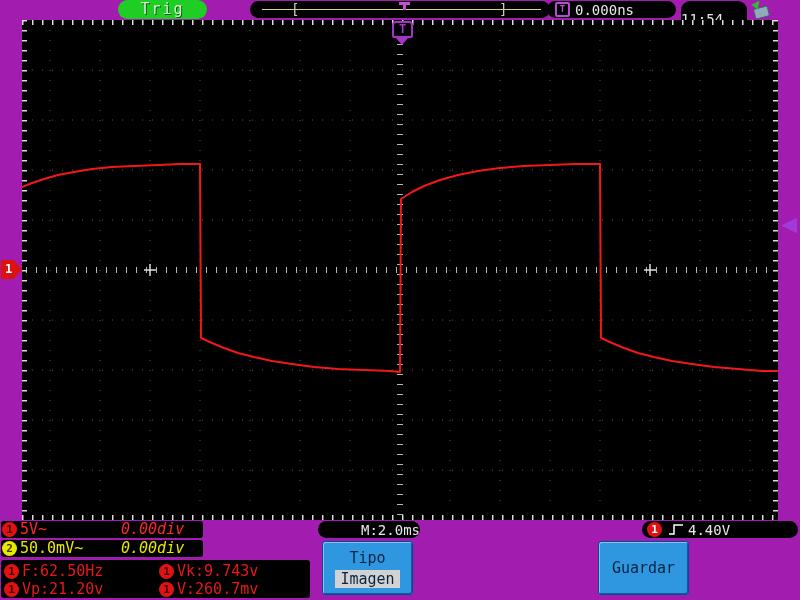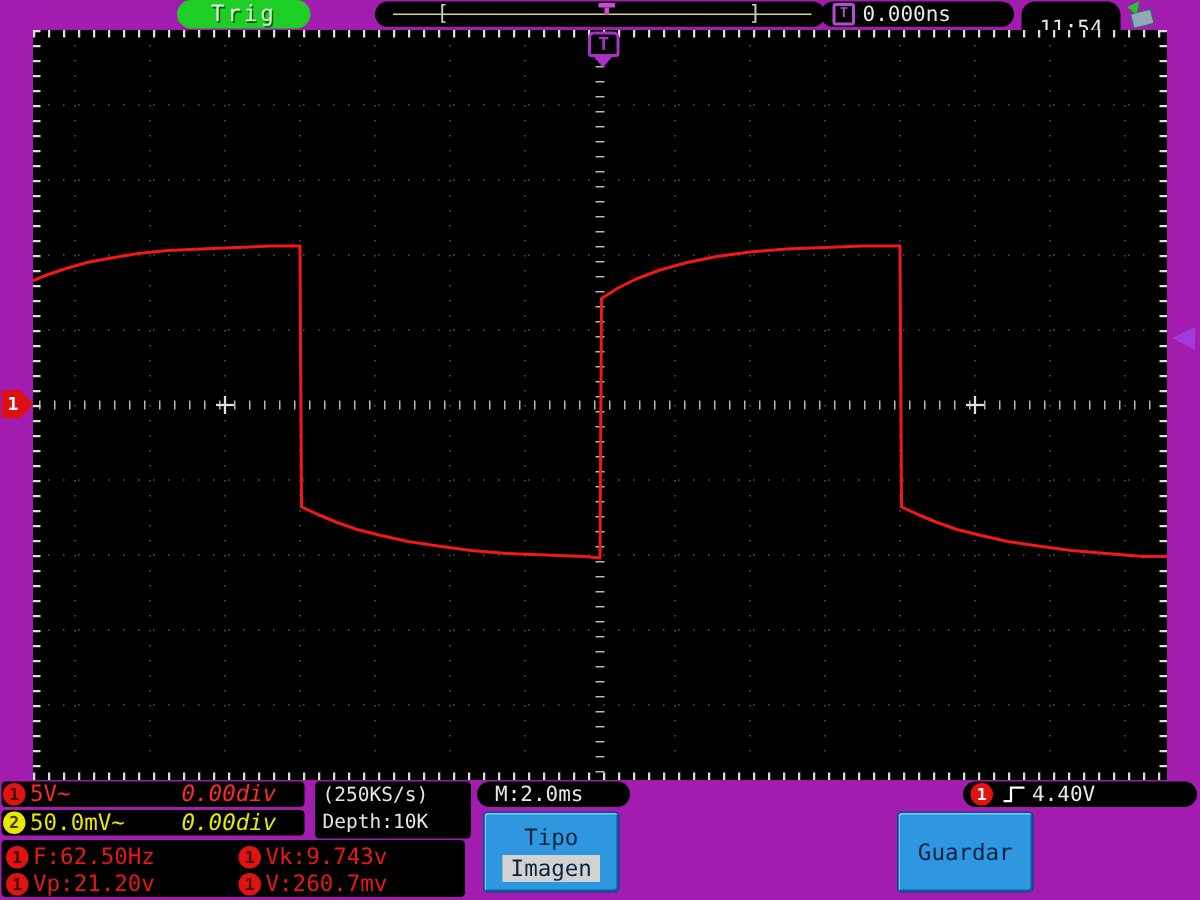--- a/index.html
+++ b/index.html
@@ -22,21 +22,21 @@
            background:#000;border-radius:9px;}
   .tb-line{position:absolute;left:12px;right:9px;top:8px;height:1px;background:#d6d67a;}
   .tb-bracket{position:absolute;top:0;color:#c8c8c8;font-size:14px;line-height:17px;}
   .tb-tp{position:absolute;left:149px;top:1px;width:11px;}
   .tb-tp-bar{width:11px;height:3px;background:#c84cd4;}
   .tb-tp-stem{width:3px;height:5px;background:#c84cd4;margin:0 auto;}
   .time-pill{left:547px;top:1px;width:129px;height:17px;}
   .t-icon{display:inline-block;width:11px;height:11px;margin:0 5px 0 8px;
           border:2px solid #b44cd0;border-radius:2px;color:#b44cd0;
           font-size:9px;font-weight:bold;line-height:11px;text-align:center;}
-  .clock-pill{left:681px;top:1px;width:66px;height:35px;justify-content:center;}
+  .clock-pill{left:681px;top:1px;width:66px;height:35px;justify-content:flex-start;}
   .usb-icon{position:absolute;left:751px;top:2px;width:20px;height:16px;}
   .usb-body{position:absolute;left:3px;top:5px;width:13px;height:9px;
             background:#90aabc;border:1px solid #44606e;border-radius:2px;
             transform:rotate(-14deg);}
   .usb-arrow{position:absolute;left:2px;top:-2px;width:0;height:0;
              border-left:4px solid transparent;border-right:4px solid transparent;
              border-bottom:8px solid #2cc02c;transform:rotate(38deg);}
   
   .graticule{position:absolute;left:22px;top:20px;width:756px;height:500px;background:#000;}
   .tbox-marker{position:absolute;left:392px;top:21px;width:21px;}
@@ -61,21 +61,21 @@
   .chbox{position:absolute;left:1px;width:202px;height:17px;background:#000;
          border-radius:3px;font-size:15px;line-height:17px;}
   .chbox .badge{position:absolute;left:1px;top:1px;}
   .ch-scale{position:absolute;left:19px;}
   .ch-pos{position:absolute;left:120px;font-style:italic;}
   .ch1c{color:#ff2a2a;}
   .ch2c{color:#e8e800;}
   .acqbox{position:absolute;left:210px;top:521px;width:104px;height:38px;background:#000;
           border-radius:3px;color:#e4e4e4;font-size:13px;line-height:18px;
           padding:1px 0 0 5px;box-sizing:border-box;}
-  .m-pill{left:318px;top:521px;width:102px;height:17px;}
+  .m-pill{left:318px;top:521px;width:102px;height:17px;justify-content:flex-end;}
   .m-pill span{margin-left:12px;}
   .trig2-pill{left:642px;top:521px;width:156px;height:17px;}
   .trig2-pill .badge{margin-left:5px;}
   .edge-icon{margin:0 3px 0 6px;}
   .measbox{position:absolute;left:1px;top:560px;width:309px;height:38px;background:#000;
            border-radius:3px;}
   .meas-cell{position:absolute;font-size:15px;line-height:16px;color:#e81818;
              display:flex;align-items:center;gap:3px;}
   .meas-cell .badge{flex:none;}
   
@@ -169,24 +169,20 @@
     <span class="ch-scale ch1c">5V~</span>
     <span class="ch-pos ch1c">0.00div</span>
   </div>
 
   <div class="chbox" style="top:540px">
     <span class="badge yellow">2</span>
     <span class="ch-scale ch2c">50.0mV~</span>
     <span class="ch-pos ch2c">0.00div</span>
   </div>
 
-  <div class="acqbox">
-    <div>(250KS/s)</div>
-    <div>Depth:10K</div>
-  </div>
 
   <div class="pill m-pill">
     <span>M:2.0ms</span>
   </div>
 
   <div class="pill trig2-pill">
     <span class="badge redw">1</span>
     <svg class="edge-icon" width="17" height="13">
       <path d="M1 11 H6 V2 H15" stroke="#ffffff" fill="none" stroke-width="1.5"></path>
     </svg>

